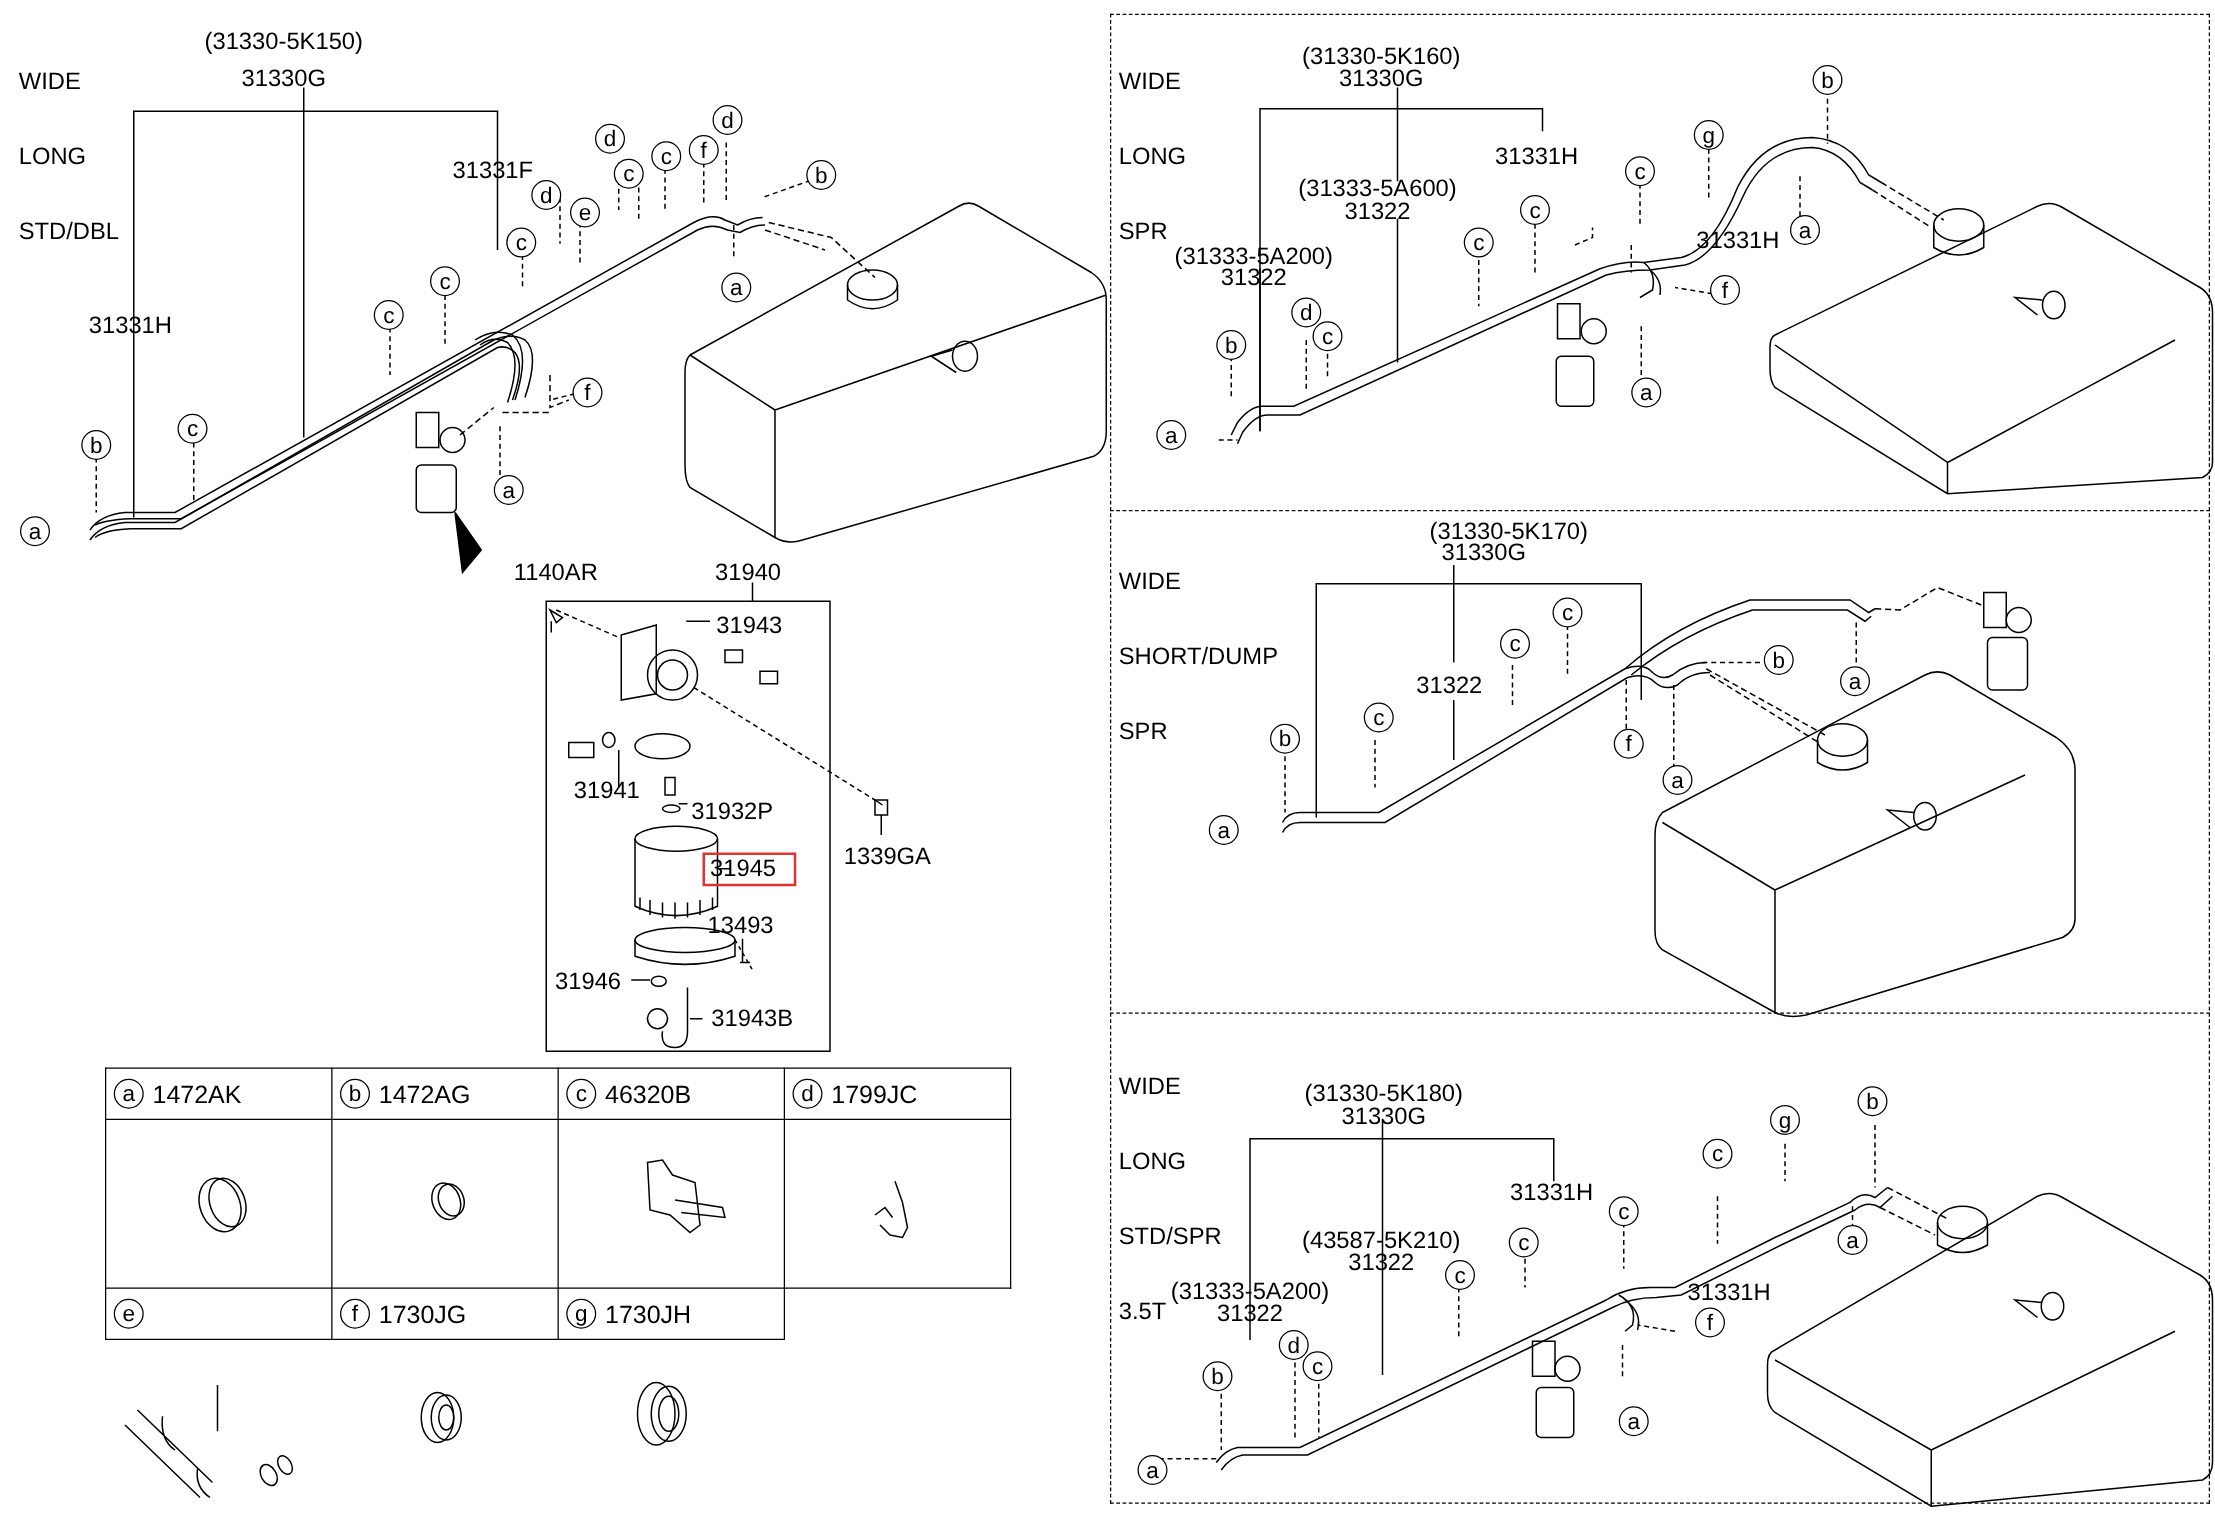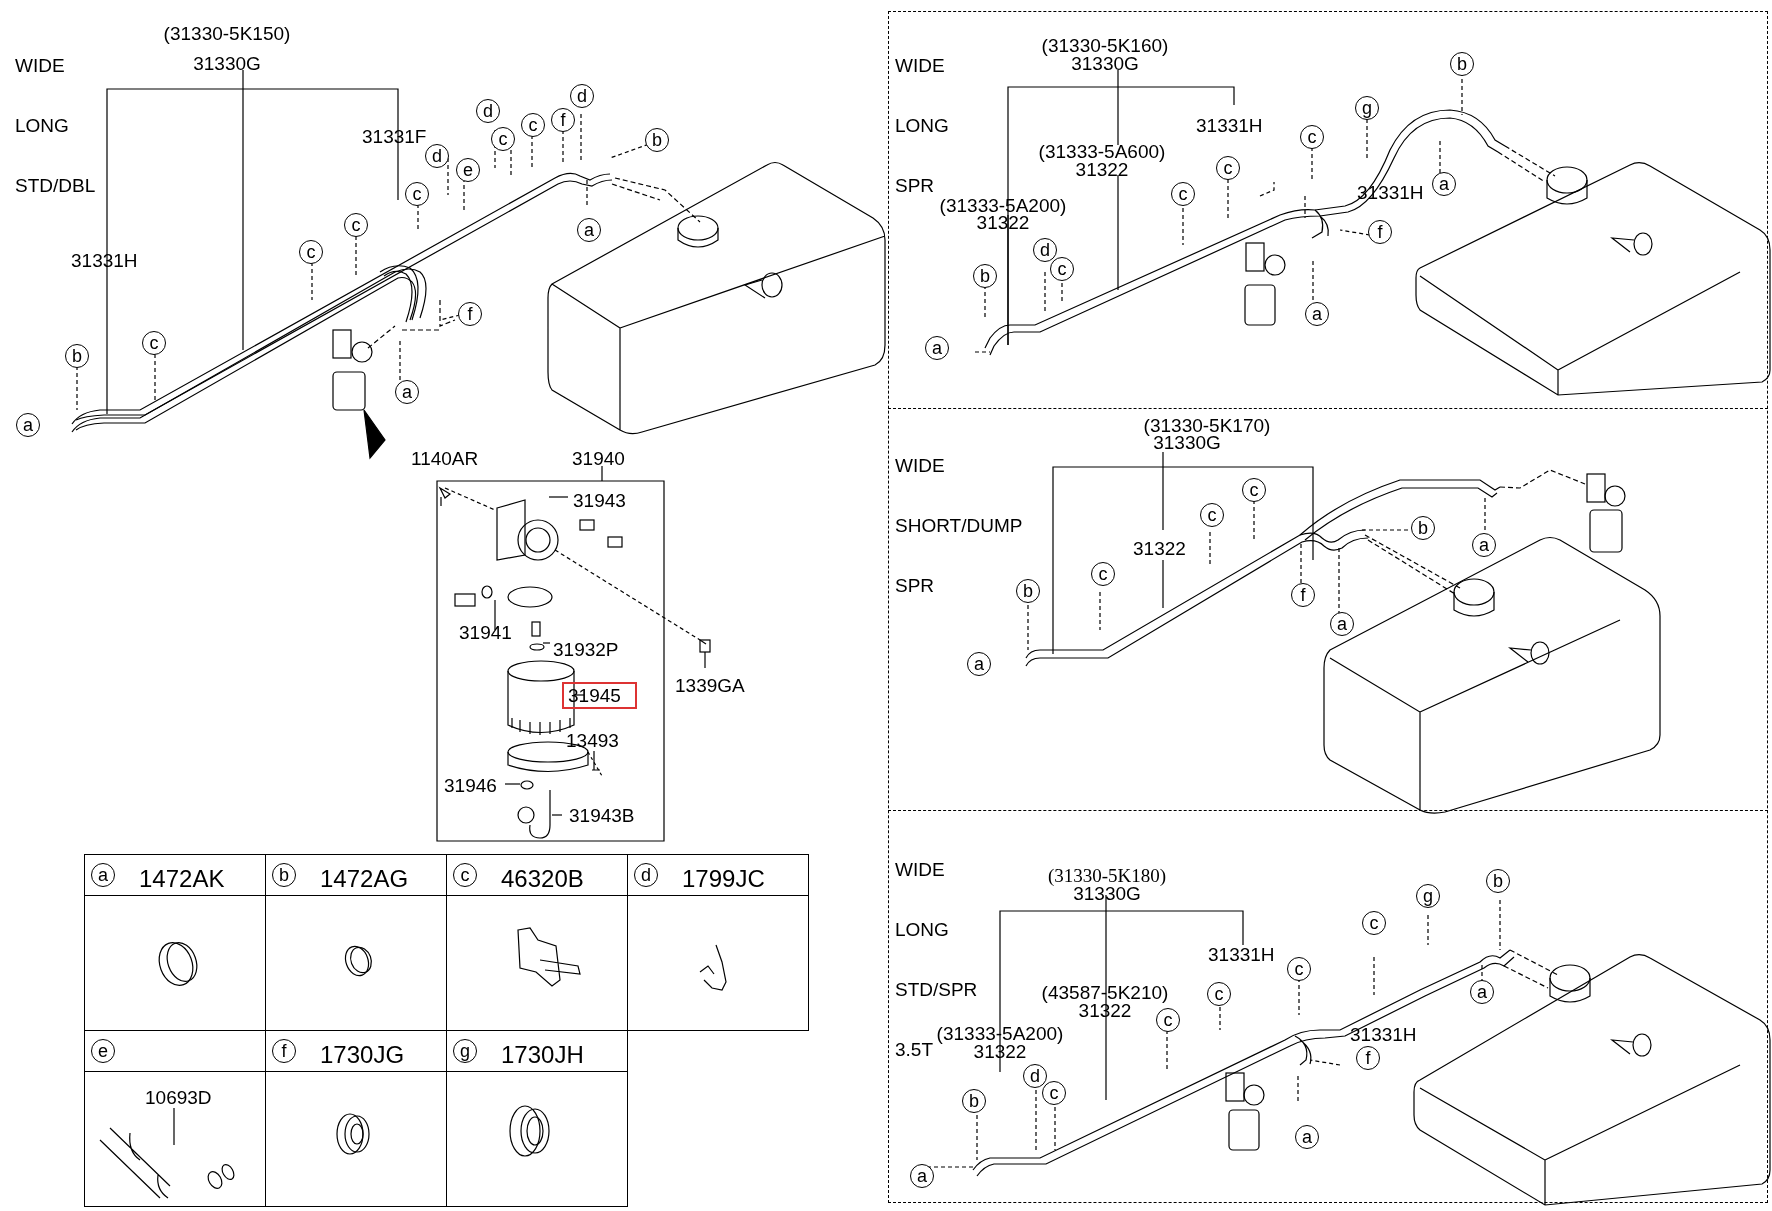--- a/index.html
+++ b/index.html
@@ -8,21 +8,21 @@
   .lbl{position:absolute;font-size:19px;line-height:19px;white-space:nowrap;color:#000;}
   .lbl.c{transform:translateX(-50%);text-align:center;}
   .variant{position:absolute;font-size:19px;line-height:20px;white-space:pre;}
   .callout{position:absolute;width:24px;height:24px;border:1.2px solid #000;border-radius:50%;font-size:18px;line-height:22px;text-align:center;background:#fff;box-sizing:border-box;}
   .legend{position:absolute;left:84px;top:854px;border-collapse:collapse;}
   .legend td{border:1.4px solid #000;padding:0;vertical-align:top;}
   .lg-head{height:40px;position:relative;}
   .lg-body{height:134px;position:relative;}
   .lg-cell{width:180px;}
   .lg-head .callout{left:6px;top:8px;}
-  .lg-head .pn{position:absolute;left:54px;top:10px;font-size:24px;}
+  .lg-head .pn{position:absolute;left:37px;top:10px;font-size:20px;}
   .hl{position:absolute;border:2px solid #d33;box-sizing:border-box;}
   .dash{position:absolute;border:1.2px dashed #000;box-sizing:border-box;}
   .hline{position:absolute;border-top:1.2px dashed #000;}
 </style>
 </head>
 <body>
 
 <svg width="1772" height="1211" fill="none" stroke="#000" stroke-width="1.2">
 
   <g>
@@ -265,34 +265,20 @@
           </div>
         </td>
     <td>
           <div class="lg-head">
             <span class="callout">g</span>
             <span class="pn">1730JH</span>
           </div>
         </td>
     <td style="border:none;"></td>
   </tr>
-  <tr>
-    <td>
-          <div class="lg-body">
-            <span class="lbl" style="left:60px;top:16px;">10693D</span>
-          </div>
-        </td>
-    <td>
-          <div class="lg-body"></div>
-        </td>
-    <td>
-          <div class="lg-body"></div>
-        </td>
-    <td style="border:none;"></td>
-  </tr>
 </tbody>
   </table>
 
 <div class="variant" style="left:895px;top:16px;">
   <div>WIDE</div>
   <div>LONG</div>
   <div>SPR</div>
 </div>
 <div class="lbl c" style="left:1105px;top:36px;">(31330-5K160)</div>
 <div class="lbl c" style="left:1105px;top:54px;">31330G</div>
@@ -334,21 +320,21 @@
 <div class="callout" style="left:1330px;top:612px;">a</div>
 <div class="callout" style="left:1411px;top:516px;">b</div>
 <div class="callout" style="left:1472px;top:533px;">a</div>
 
 <div class="variant" style="left:895px;top:820px;">
   <div>WIDE</div>
   <div>LONG</div>
   <div>STD/SPR</div>
   <div>3.5T</div>
 </div>
-<div class="lbl c" style="left:1107px;top:866px;font-family:Liberation Serif, serif;">(31330-5K180)</div>
+<div class="lbl c" style="left:1107px;top:866px;">(31330-5K180)</div>
 <div class="lbl c" style="left:1107px;top:884px;">31330G</div>
 <div class="lbl" style="left:1208px;top:945px;">31331H</div>
 <div class="lbl c" style="left:1105px;top:983px;">(43587-5K210)</div>
 <div class="lbl c" style="left:1105px;top:1001px;">31322</div>
 <div class="lbl c" style="left:1000px;top:1024px;">(31333-5A200)</div>
 <div class="lbl c" style="left:1000px;top:1042px;">31322</div>
 <div class="lbl" style="left:1350px;top:1025px;">31331H</div>
 
 <div class="callout" style="left:910px;top:1164px;">a</div>
 <div class="callout" style="left:962px;top:1089px;">b</div>

